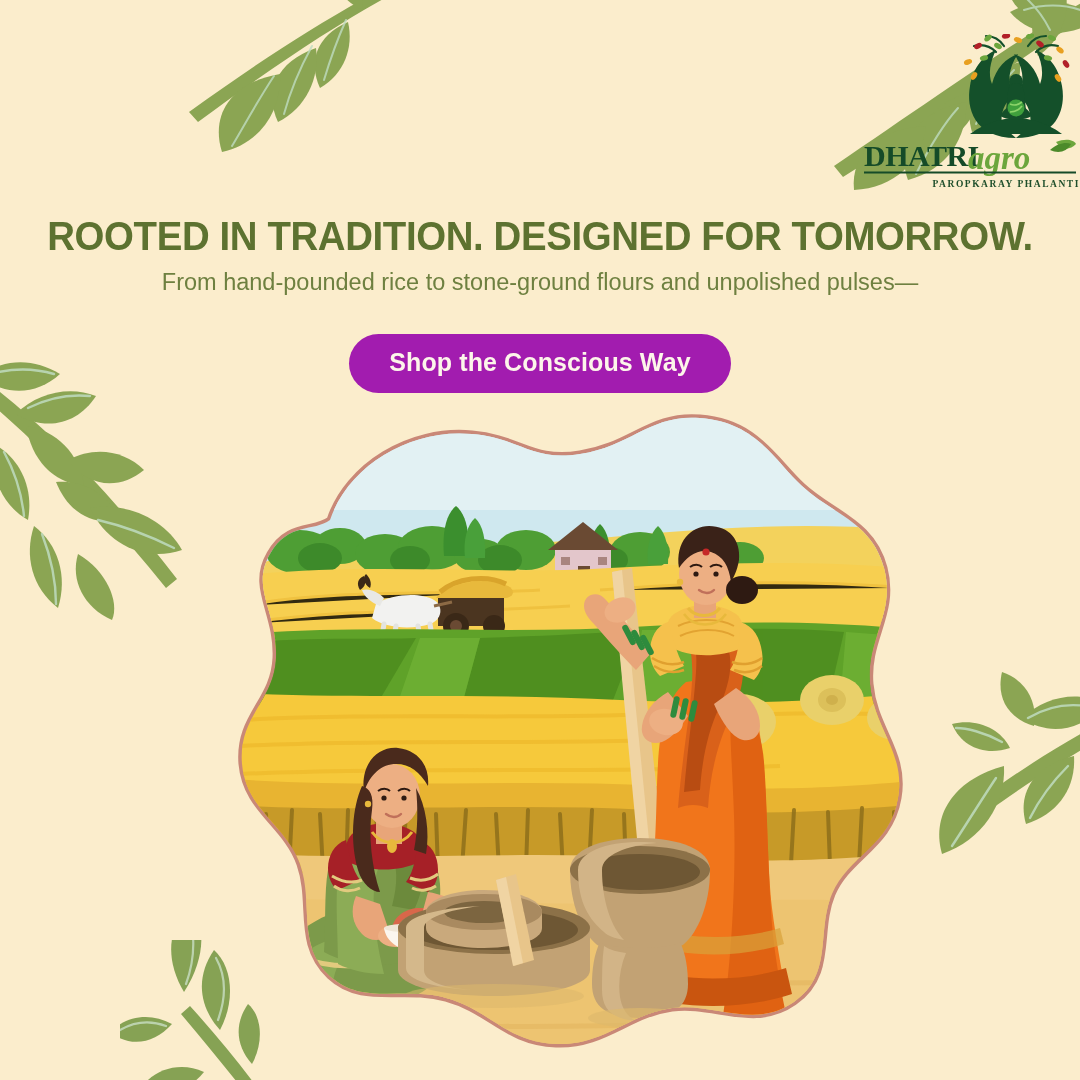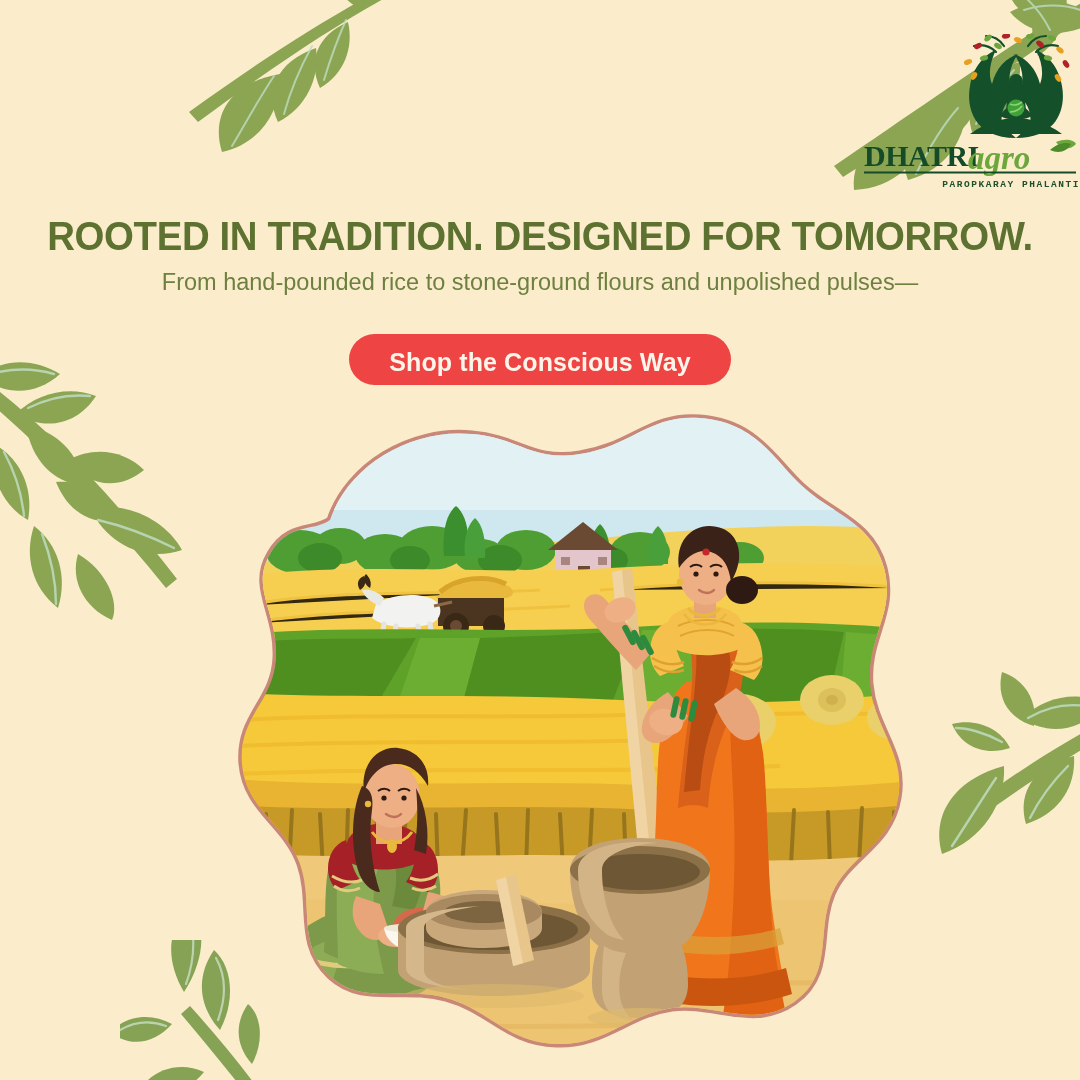--- a/index.html
+++ b/index.html
@@ -21,21 +21,21 @@
   #deco-bottom-left{ left:120px;  top:940px;  width:230px; height:190px; }
 
   
   #logo-block {
     position:absolute; left:0; right:0; top:34px;
     display:flex; flex-direction:column; align-items:flex-end;
   }
   #logo-mark { width:128px; height:108px; display:block; }
   #logo-wordmark { margin-top:-6px; height:44px; display:block; }
   #logo-tagline {
-    font-family:Liberation Mono, monospace;
+    font-family:Liberation Serif, serif;
     font-size:9.5px; letter-spacing:1.55px; font-weight:700;
     color:#1F4F2B; margin-top:-1px;
   }
 
   
   #headline {
     position:absolute; left:0; right:0; top:214px;
     text-align:center;
     font-family:"Liberation Sans Narrow","Liberation Sans", sans-serif;
     font-weight:700;
@@ -52,25 +52,25 @@
     color:#6E8040;
     padding:0 68px;
   }
 
   
   #cta-wrap {
     position:absolute; left:0; right:0; top:334px;
     display:flex; justify-content:center;
   }
   #cta-button {
-    background:#ef4444;
+    background:#a21caf;
     color:#FDF5EA;
     border:none;
     border-radius:34px;
-    padding:14px 40px 8px;
+    padding:14px 40px 16px;
     font-size:25px;
     font-weight:700;
     letter-spacing:0.1px;
     cursor:pointer;
     font-family:"Liberation Sans", sans-serif;
   }
 
   
   #illustration {
     position:absolute;

